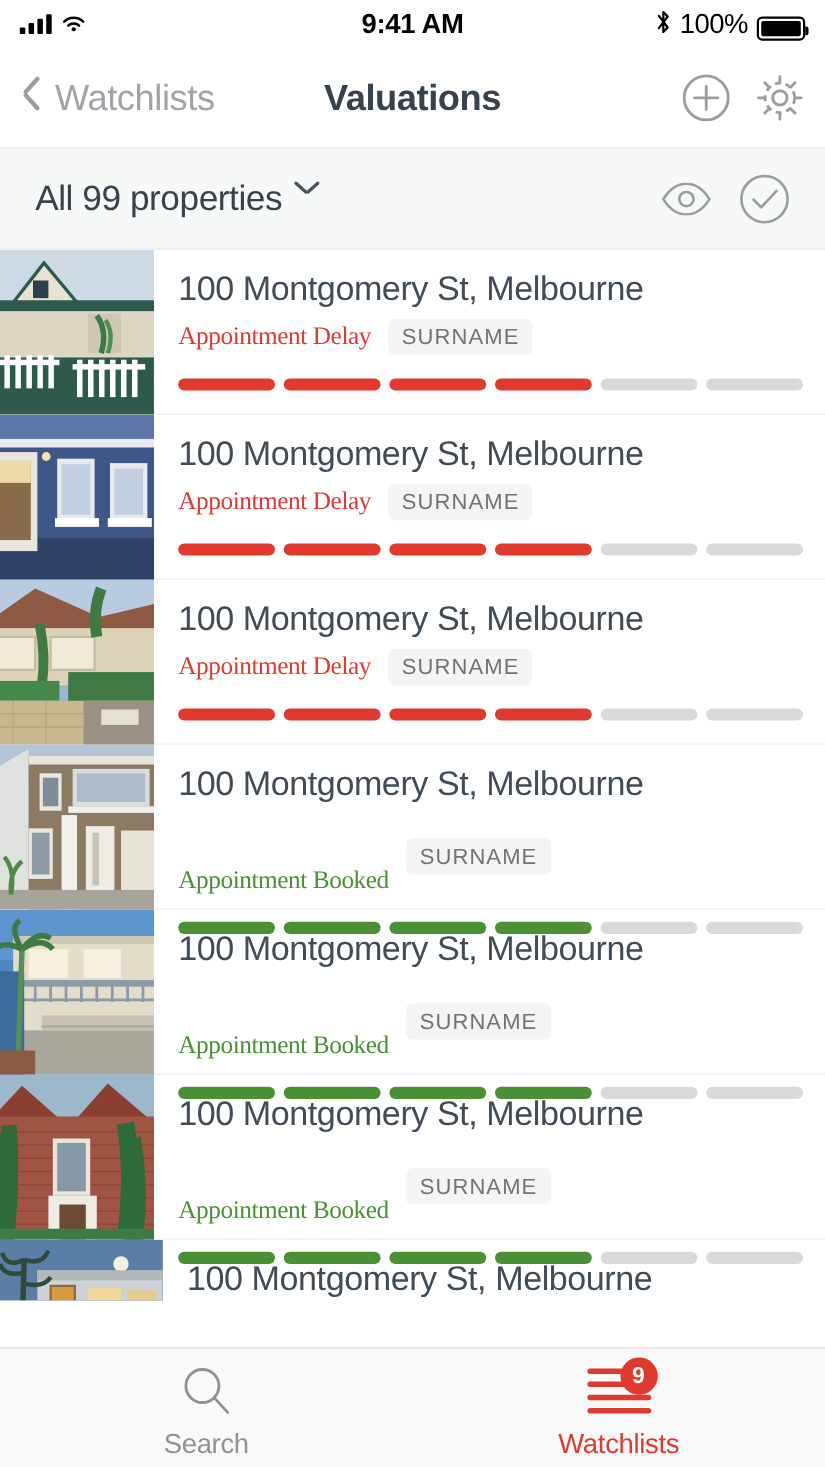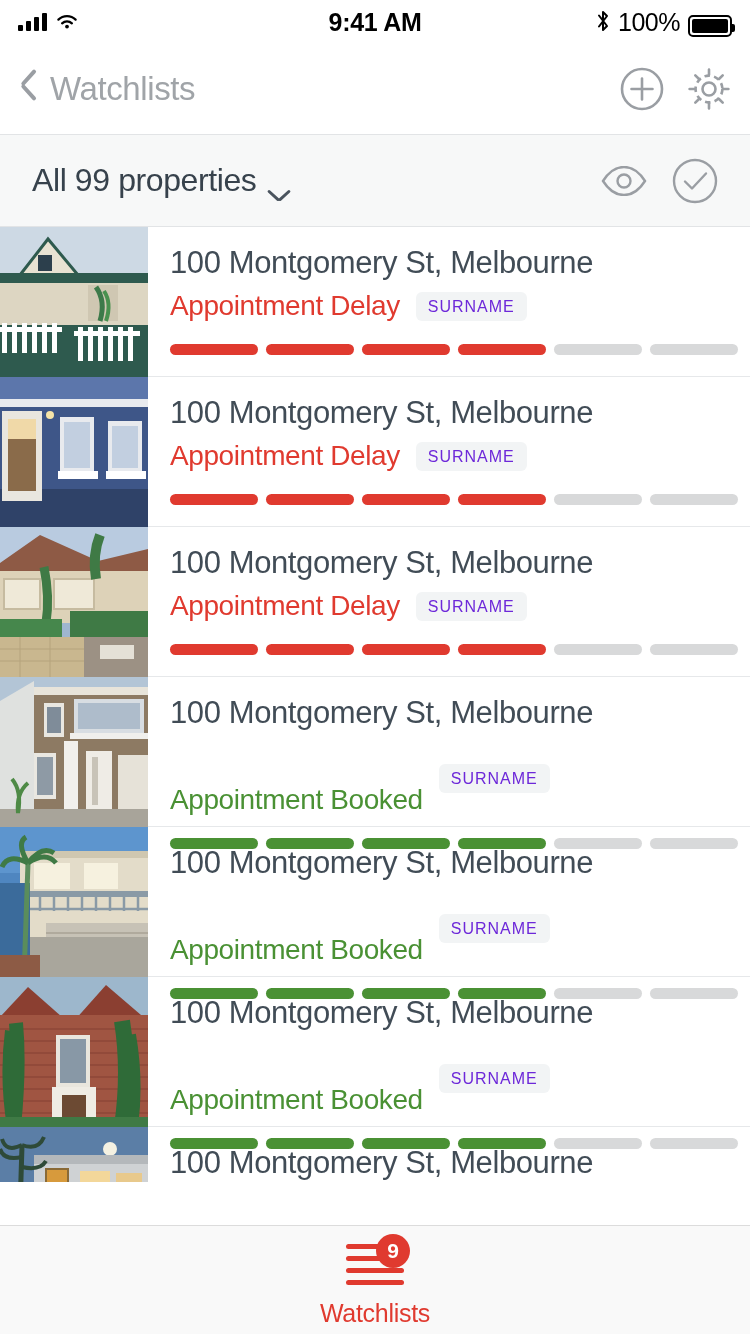--- a/index.html
+++ b/index.html
@@ -57,51 +57,52 @@
   }
   .nav-actions { margin-left:auto; display:flex; align-items:center; gap:22px; z-index:2; }
   .icon-btn { cursor:pointer; display:flex; align-items:center; justify-content:center; }
 
   
   .filterbar {
     height:92px; width:100%; background:#f7f8f8;
     display:flex; align-items:center; padding:0 32px;
     border-bottom:1px solid #e2e4e6;
   }
-  .filter-sel { display:flex; align-items:flex-end; gap:12px; cursor:pointer; }
+  .filter-sel { display:flex; align-items:flex-start; gap:12px; cursor:pointer; }
   .filter-label { font-size:32px; color:#37424c; letter-spacing:-0.4px; }
   .chev-down { width:22px; height:12px; position:relative; }
   .chev-down:before, .chev-down:after {
     content:""; position:absolute; top:2px; width:15px; height:3px;
     background:#4a545e; border-radius:2px;
   }
   .chev-down:before { left:0;  transform:rotate(42deg);  transform-origin:left center; }
   .chev-down:after  { right:0; transform:rotate(-42deg); transform-origin:right center; }
   .filter-actions { margin-left:auto; display:flex; align-items:center; gap:24px; }
 
   
   .list { width:100%; height:955px; overflow:hidden; position:relative; background:#fff; }
   .row {
     display:flex; height:150px; width:100%;
     border-bottom:1px solid #e6e8ea; background:#fff;
     cursor:pointer;
+    justify-content:flex-end;
   }
   .thumb { width:148px; height:150px; flex:0 0 148px; position:relative; overflow:hidden; }
   .thumb svg { display:block; width:100%; height:100%; }
   .row-body {
     flex:1; padding:16px 20px 0 22px;
     display:flex; flex-direction:column; justify-content:flex-start;
   }
   .addr { font-size:31px; color:#414c56; letter-spacing:-0.4px; line-height:40px; white-space:nowrap; }
   .status-line { display:flex; align-items:center; gap:16px; margin-top:3px; }
-  .status-text { font-size:28px; letter-spacing:-0.4px; line-height:40px; }
+  .status-text { font-size:23px; letter-spacing:-0.4px; line-height:40px;font-family:Liberation Serif, serif; }
   .status-delay  { color:#e03a2f; }
   .status-booked { color:#4a9134;margin-top:44px; }
   .surname {
-    font-size:16px; color:#6d28d9; letter-spacing:1px;
+    font-size:20px; color:#737373; letter-spacing:1px;
     background:#f2f4f5; border-radius:6px; padding:7px 12px 6px 12px;
     line-height:1;
   }
   .segments { display:flex; gap:8px; margin-top:18px; }
   .seg { width:88px; height:11px; border-radius:6px; background:#d8d9da; }
   .seg.red   { background:#e03a2f; }
   .seg.green { background:#4a9134; }
 
   
   .tabbar {
@@ -164,20 +165,21 @@
           <span></span>
         </span>
     </div>
   </div>
 
   <div class="navbar">
     <div class="nav-back">
       <span class="chev-left"></span>
       <span class="nav-back-label">Watchlists</span>
     </div>
+    <div class="nav-title">Valuations</div>
     <div class="nav-actions">
       <span class="icon-btn">
         <svg viewBox="0 0 44 44" width="44" height="44">
           <circle cx="22" cy="22" r="20" stroke="#9a9ea3" stroke-width="2.6" fill="none"></circle>
           <path d="M22 11.5v21M11.5 22h21" stroke="#9a9ea3" stroke-width="2.6" stroke-linecap="round"></path>
         </svg>
       </span>
       <span class="icon-btn">
         <svg viewBox="0 0 46 46" width="46" height="46">
           <g stroke="#9a9ea3" stroke-width="2.6" fill="none">
@@ -476,20 +478,29 @@
     </svg>
         </div>
         <div class="row-body">
           <div class="addr">100 Montgomery St, Melbourne</div>
         </div>
       </div>
     </div>
 
   <div class="tabbar">
 
+    <div class="tab">
+      <span class="tab-icon">
+        <svg viewBox="0 0 50 50" width="50" height="50">
+          <circle cx="21" cy="20" r="15" stroke="#8e9296" stroke-width="2.6" fill="none"></circle>
+          <path d="M32 31l12 13" stroke="#8e9296" stroke-width="2.6" stroke-linecap="round"></path>
+        </svg>
+      </span>
+      <span class="tab-label">Search</span>
+    </div>
 
     <div class="tab active">
       <span class="tab-icon">
         <span class="list-icon">
           <i></i>
             <i></i>
             <i></i>
             <i></i>
           <span class="badge">9</span>
         </span>

